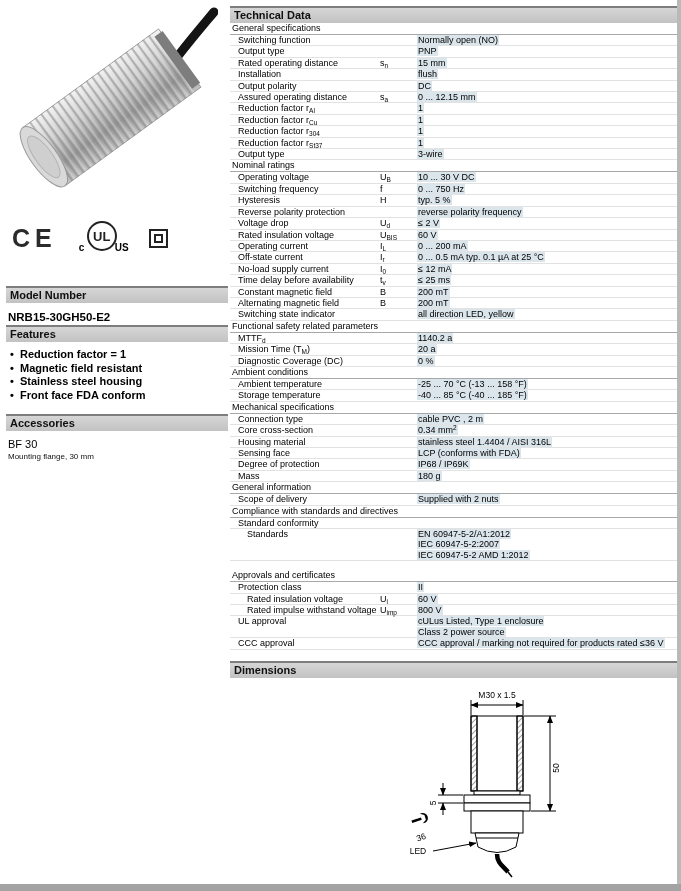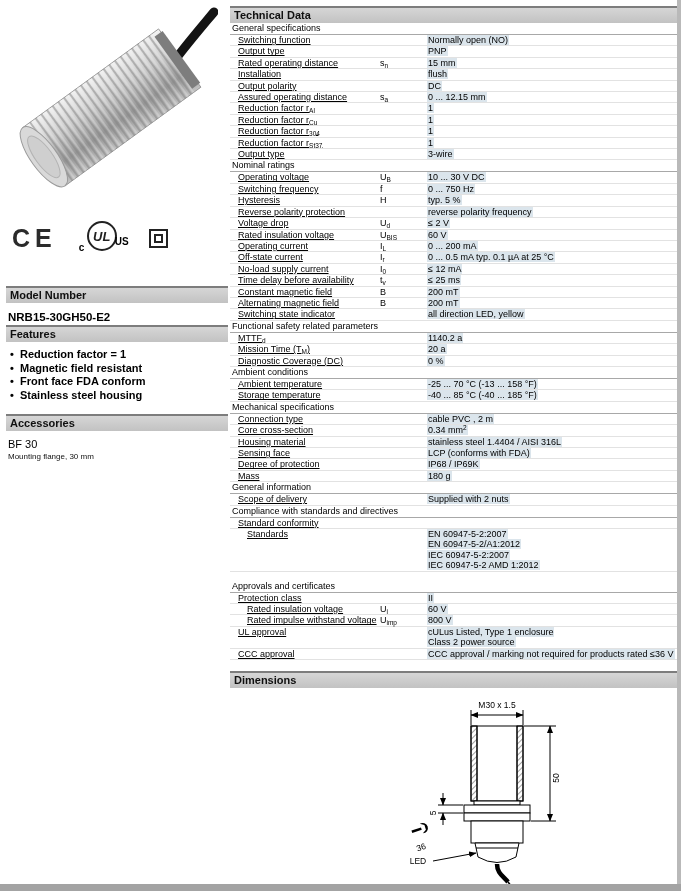--- a/index.html
+++ b/index.html
@@ -28,25 +28,25 @@
 
   
   .left-col { position: absolute; left: 6px; top: 6px; width: 222px; }
   .photo-wrap { width: 212px; height: 198px; position: relative; }
   .certs { display: flex; align-items: center; gap: 22px; margin: 14px 0 0 6px; height: 40px; }
   .ce-mark { font-size: 25px; font-weight: bold; letter-spacing: 5px; color: #2b2b2b; }
   .ul-mark { position: relative; width: 34px; height: 34px; }
   .ul-circle {
     width: 30px; height: 30px; border: 2.5px solid #222; border-radius: 50%;
     display: flex; align-items: center; justify-content: center;
-    font-weight: bold; font-style: italic; font-size: 13px; color: #222;
+    font-weight: bold; font-size: 13px; color: #222;
     margin-left: 8px;
   }
   .ul-c { position: absolute; left: 0; bottom: 2px; font-size: 10px; font-weight: bold; }
-  .ul-us { position: absolute; right: -16px; bottom: 8px; font-size: 10px; font-weight: bold; }
+  .ul-us { position: absolute; right: -16px; bottom: 2px; font-size: 10px; font-weight: bold; }
   .class2 { width: 19px; height: 19px; border: 2px solid #222; display: flex; align-items: center; justify-content: center; margin-left: 14px; }
   .class2-inner { width: 9px; height: 9px; border: 2px solid #222; }
 
   .model-bar { margin-top: 28px; }
   .model-value { font-weight: bold; font-size: 11.5px; padding: 8px 2px 0 2px; }
   .features-bar { margin-top: 2px; }
   .features-list { list-style: none; padding: 6px 0 4px 4px; }
   .features-list li { font-size: 11px; font-weight: bold; line-height: 13.5px; padding-left: 10px; position: relative; }
   .features-list li::before { content: "•"; position: absolute; left: 0; }
   .acc-bar { margin-top: 8px; }
@@ -56,26 +56,26 @@
   
   .right-col { position: absolute; left: 230px; top: 6px; width: 447px; }
   .tech-table { width: 100%; }
   .section { width: 100%; }
   .section.gap { margin-top: 9px; }
   .section-title {
     font-weight: normal; font-size: 9px; line-height: 11px;
     padding-left: 2px; border-bottom: 1px solid #a8a8a8;
   }
   .spec-row { display: flex; align-items: flex-start; border-bottom: 1px solid #e2e2e2; font-size: 9px; line-height: 10.4px; }
-  .spec-row .lab { flex: 0 0 150px; padding-left: 8px; text-decoration: underline; }
+  .spec-row .lab { flex: 0 0 150px; padding-left: 8px; }
   .spec-row.indent-2 .lab { padding-left: 17px; }
   .spec-row .sym { flex: 0 0 37px; }
   .spec-row .val { flex: 1; }
   .val-line { line-height: 10.4px; }
-  .hl { background: #dbe5ec; padding: 0 1px; margin-left: 10px; }
+  .hl { background: #dbe5ec; padding: 0 1px; }
 
   .dims-bar { margin-top: 11px; }
   .drawing-wrap { padding: 10px 0 0 146px; }
   .drawing-wrap svg { display: block; }
   text { font-family: "Liberation Sans", sans-serif; }
 </style>
 </head>
 <body>
 
 <div class="left-col">
@@ -118,22 +118,22 @@
       </span>
   </div>
 
   <div class="bar model-bar">Model Number</div>
   <div class="model-value">NRB15-30GH50-E2</div>
 
   <div class="bar features-bar">Features</div>
   <ul class="features-list">
       <li>Reduction factor = 1</li>
       <li>Magnetic field resistant</li>
+      <li>Stainless steel housing</li>
       <li>Front face FDA conform</li>
-      <li>Stainless steel housing</li>
     </ul>
 
   <div class="bar acc-bar">Accessories</div>
   <div class="acc-name">BF 30</div>
   <div class="acc-desc">Mounting flange, 30 mm</div>
 </div>
 
 <div class="right-col">
   <div class="bar">Technical Data</div>
 
@@ -412,21 +412,20 @@
         <div class="section-title">Compliance with standards and directives</div>
         <div class="spec-row">
           <span class="lab">Standard conformity</span>
           <span class="sym"></span>
           <div class="val"></div>
         </div>
         <div class="spec-row indent-2">
           <span class="lab">Standards</span>
           <span class="sym"></span>
           <div class="val">
-            <div class="val-line"><span class="hl">EN 60947-5-2:2007</span></div>
             <div class="val-line"><span class="hl">EN 60947-5-2/A1:2012</span></div>
             <div class="val-line"><span class="hl">IEC 60947-5-2:2007</span></div>
             <div class="val-line"><span class="hl">IEC 60947-5-2 AMD 1:2012</span></div>
           </div>
         </div>
       </div>
       <div class="section gap">
         <div class="section-title">Approvals and certificates</div>
         <div class="spec-row">
           <span class="lab">Protection class</span>

